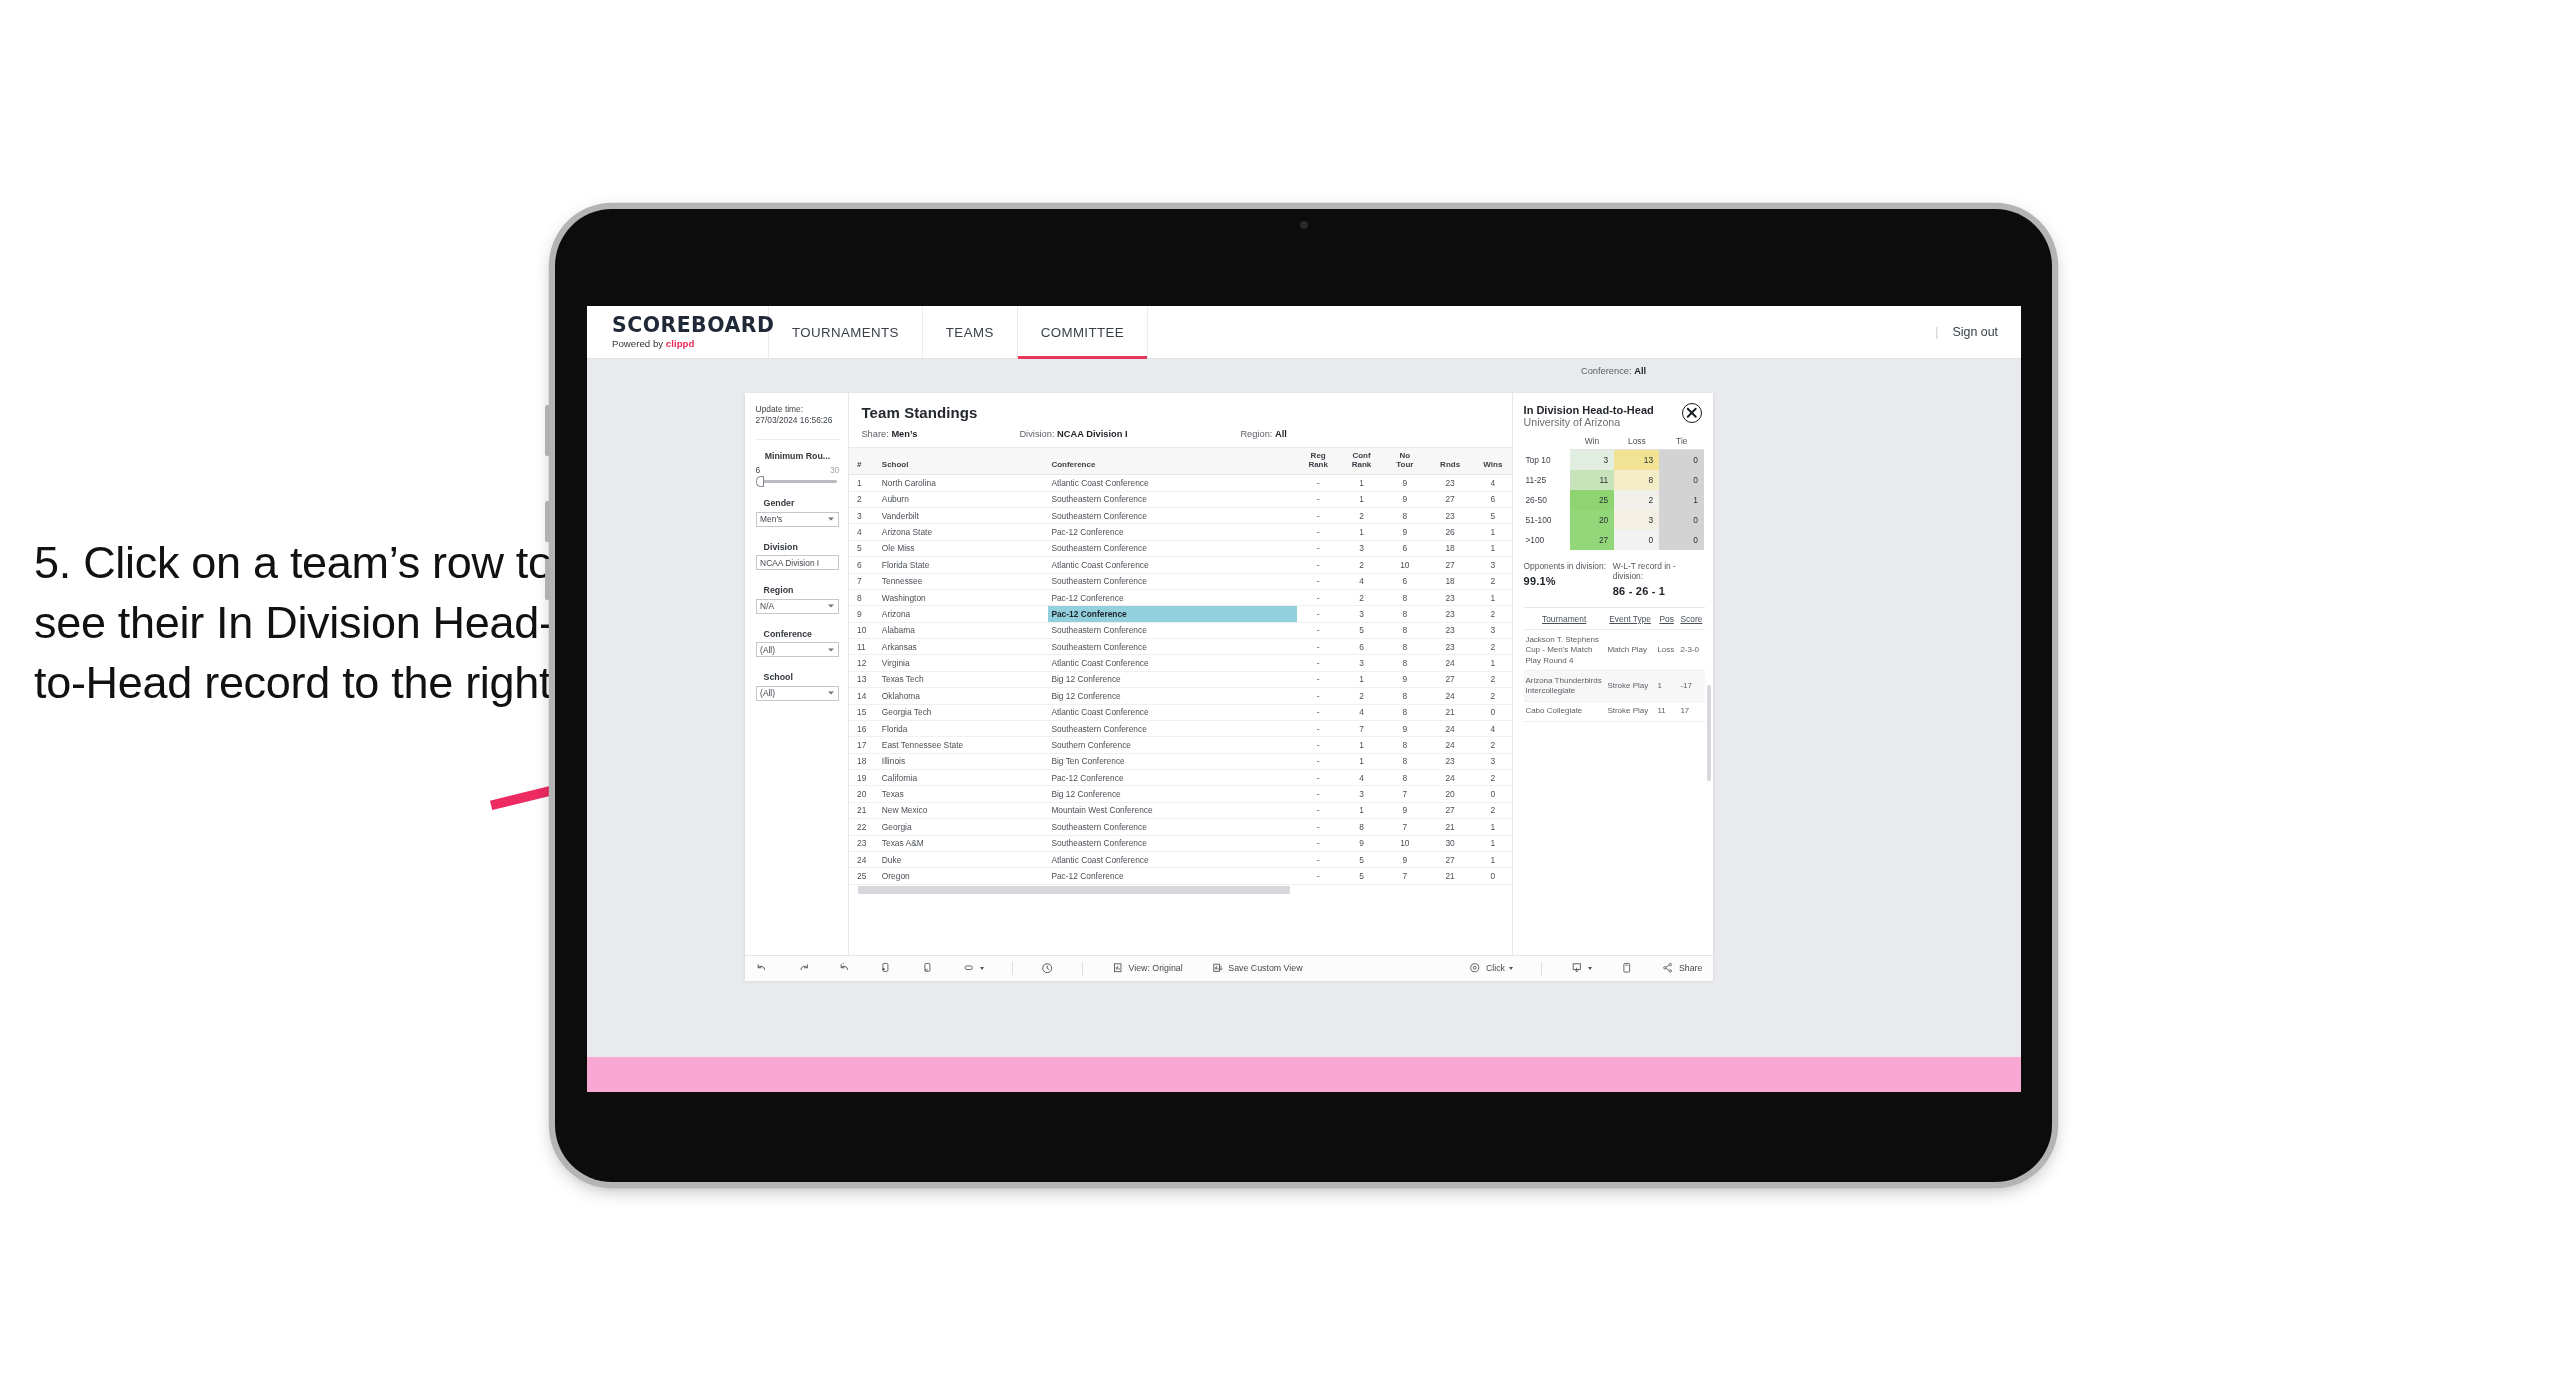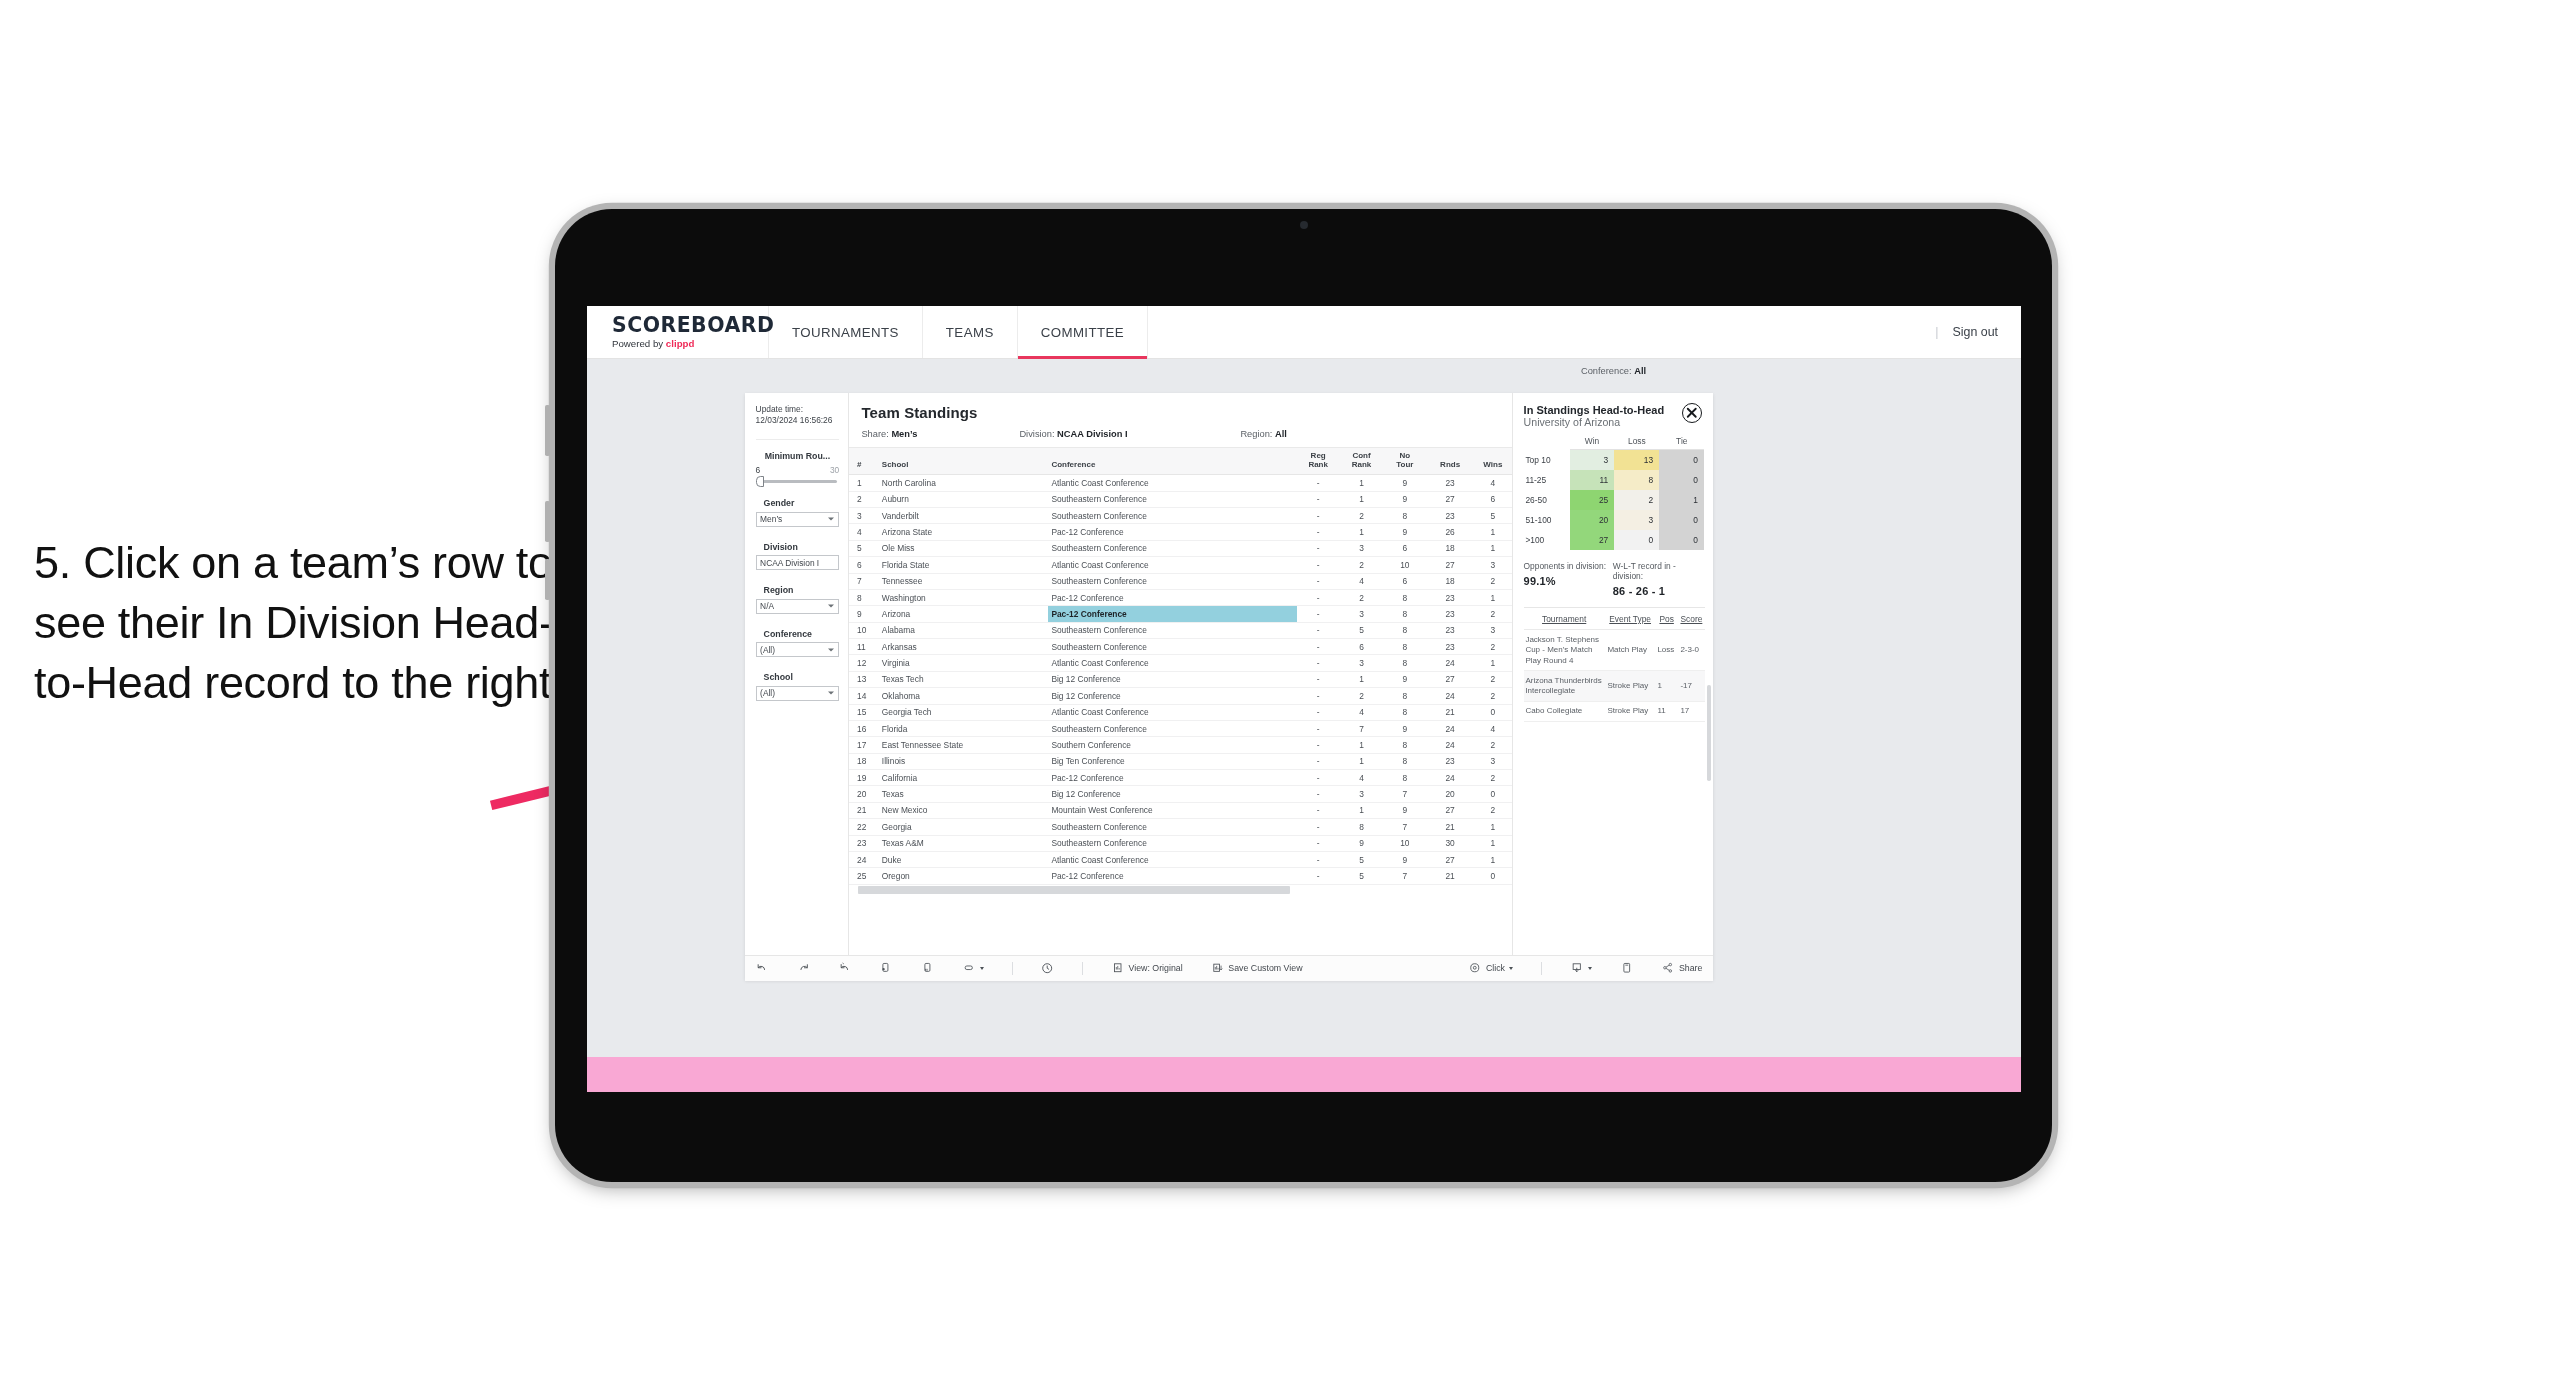--- a/index.html
+++ b/index.html
@@ -285,21 +285,21 @@
       </div>
 
 
       <div id="workspace">
         <div id="viz-card">
           <div id="viz-body">
 
             <div id="filters">
               <div id="update-time">
                 <div>Update time:</div>
-                <div>12/03/2024 16:56:26</div>
+                <div>27/03/2024 16:56:26</div>
               </div>
               <hr>
 
               <div class="filter-block">
                 <div class="slider-title">Minimum Rou...</div>
                 <div class="slider-vals">
                   <span class="lo">6</span>
                   <span class="hi">30</span>
                 </div>
                 <div class="slider-track">
@@ -628,21 +628,21 @@
                 </div>
               </div>
             </div>
 
             <div id="detail">
               <div id="close-btn">
                 <svg width="11.5" height="11.5" viewBox="0 0 13 13">
                   <path d="M2 2 L11 11 M11 2 L2 11" stroke="#16191c" stroke-width="2.1" stroke-linecap="round"></path>
                 </svg>
               </div>
-              <div id="detail-title">In Standings Head-to-Head</div>
+              <div id="detail-title">In Division Head-to-Head</div>
               <div id="detail-sub">University of Arizona</div>
 
               <table class="h2h">
                 <thead>
                   <tr>
                     <th class="lbl"></th>
                     <th>Win</th>
                     <th>Loss</th>
                     <th>Tie</th>
                   </tr>

